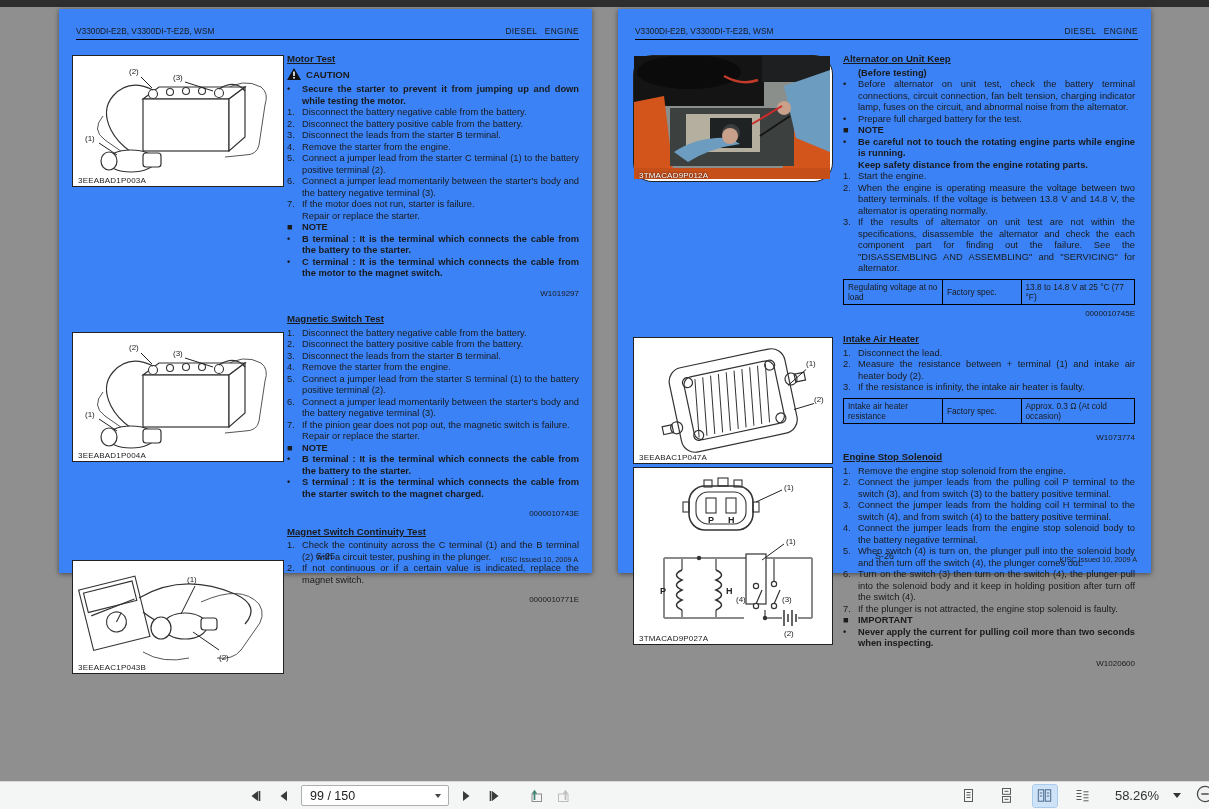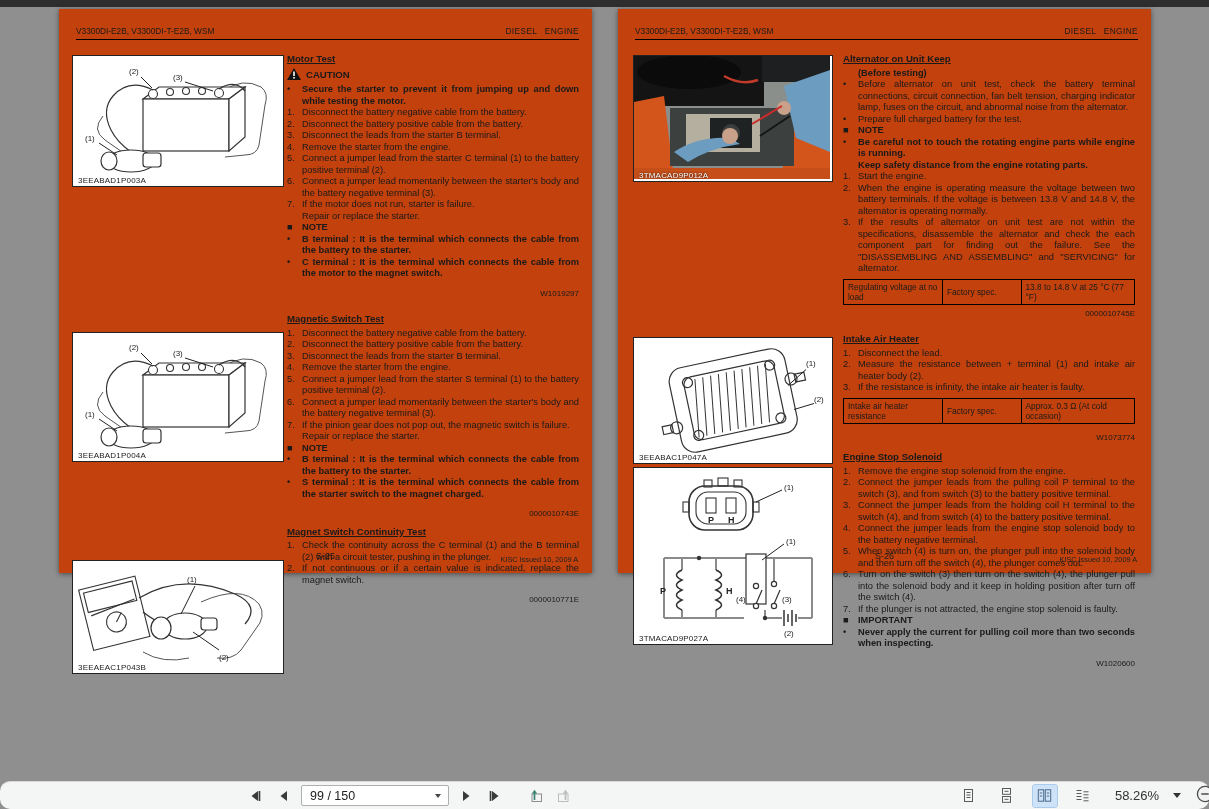--- a/index.html
+++ b/index.html
@@ -2,21 +2,21 @@
 <html><head>
 <meta charset="utf-8">
 <style>
   html,body{margin:0;padding:0;}
   body{width:1209px;height:809px;overflow:hidden;background:#8f8f8f;
        font-family:"Liberation Sans",sans-serif;color:#1a1a1a;position:relative;}
   #screen{position:absolute;inset:0;overflow:hidden;}
   .topstrip{position:absolute;top:0;left:0;right:0;height:7px;background:#2e2e2e;}
 
   
-  .page{position:absolute;top:9px;width:533px;height:564px;background:#c2410c;
+  .page{position:absolute;top:9px;width:533px;height:564px;background:#3b82f6;
         box-shadow:0 1px 5px rgba(0,0,0,.5);}
   #pageL{left:59px;} #pageR{left:618px;}
   .pghead{position:absolute;top:17px;left:17px;right:13px;display:flex;
           justify-content:space-between;align-items:flex-end;font-size:8.3px;
           border-bottom:1px solid #000;padding-bottom:3px;}
   .pghead .hr{letter-spacing:.4px;word-spacing:5px;font-weight:500;}
   .footc{position:absolute;bottom:12px;left:0;width:100%;text-align:center;font-size:9px;}
   .footr{position:absolute;bottom:9px;right:14px;font-size:7.3px;color:#222;margin-left:12px;}
 
   
@@ -42,21 +42,21 @@
   .legend{display:flex;margin-top:5px;font-size:8px;line-height:10.5px;}
   .legend .lc1{width:58%;} .legend .lc2{width:42%;}
   .code{text-align:right;font-size:8px;margin-top:3px;}
   table.spec{width:100%;border-collapse:collapse;margin-top:4px;font-size:8.3px;line-height:10px;}
   table.spec td{border:1px solid #000;padding:2px 4px;vertical-align:middle;}
   td.c1{width:34%;} td.c2{width:27%;} td.c3{width:39%;}
   .mt14{margin-top:14px;} .mt8{margin-top:8px;} .mt6{margin-top:6px;}
 
   
   .toolbar{position:absolute;left:0;right:0;bottom:0;height:27px;background:#f4f5f5;
-           border-top:1px solid #d8d8d8;border-radius:10px;}
+           border-top:1px solid #d8d8d8;}
   .navgrp{position:absolute;left:243px;top:0;height:27px;display:flex;align-items:center;gap:5px;}
   .rgrp{position:absolute;right:4px;top:0;height:27px;display:flex;align-items:center;gap:14px;}
   .tbtn{width:24px;height:22px;display:flex;align-items:center;justify-content:center;
         border-radius:2px;cursor:pointer;}
   .tbtn.active{background:#cfe3f8;outline:1px solid #a9cbec;}
   .pagebox{width:138px;height:19px;background:#fff;border:1px solid #aeaeae;border-radius:2px;
            display:flex;align-items:center;font-size:12.5px;color:#222;padding-left:8px;cursor:pointer;}
   .pagebox .spacer{flex:1;}
   .caret{width:0;height:0;border-left:3.5px solid transparent;border-right:3.5px solid transparent;
          border-top:4.5px solid #444;margin-right:7px;}
@@ -353,21 +353,21 @@
     <div class="footc">S-25</div>
     <div class="footr">KISC Issued 10, 2009 A</div>
   </div>
 
   <div class="page" id="pageR">
     <div class="pghead">
       <span>V3300DI-E2B, V3300DI-T-E2B, WSM</span>
       <span class="hr">DIESEL ENGINE</span>
     </div>
 
-    <div class="fig figR" style="top:46px;height:125px;">
+    <div class="fig figR" style="top:46px;height:125px;border-radius:19px;">
       <svg width="196" height="123" viewBox="0 0 196 123">
         <rect x="0" y="0" width="196" height="123" fill="#8a8f8c"></rect>
         <rect x="0" y="0" width="130" height="50" fill="#141414"></rect>
         <ellipse cx="55" cy="16" rx="52" ry="17" fill="#0b0b0b"></ellipse>
         <rect x="128" y="0" width="68" height="26" fill="#1d1f20"></rect>
         <polygon points="0,46 30,40 40,123 0,123" fill="#d4551c"></polygon>
         <polygon points="162,56 196,46 196,123 146,123" fill="#d4551c"></polygon>
         <rect x="0" y="112" width="196" height="11" fill="#c64e18"></rect>
         <rect x="36" y="52" width="124" height="58" fill="#3c403f"></rect>
         <rect x="52" y="58" width="74" height="38" fill="#b4af9f"></rect>

